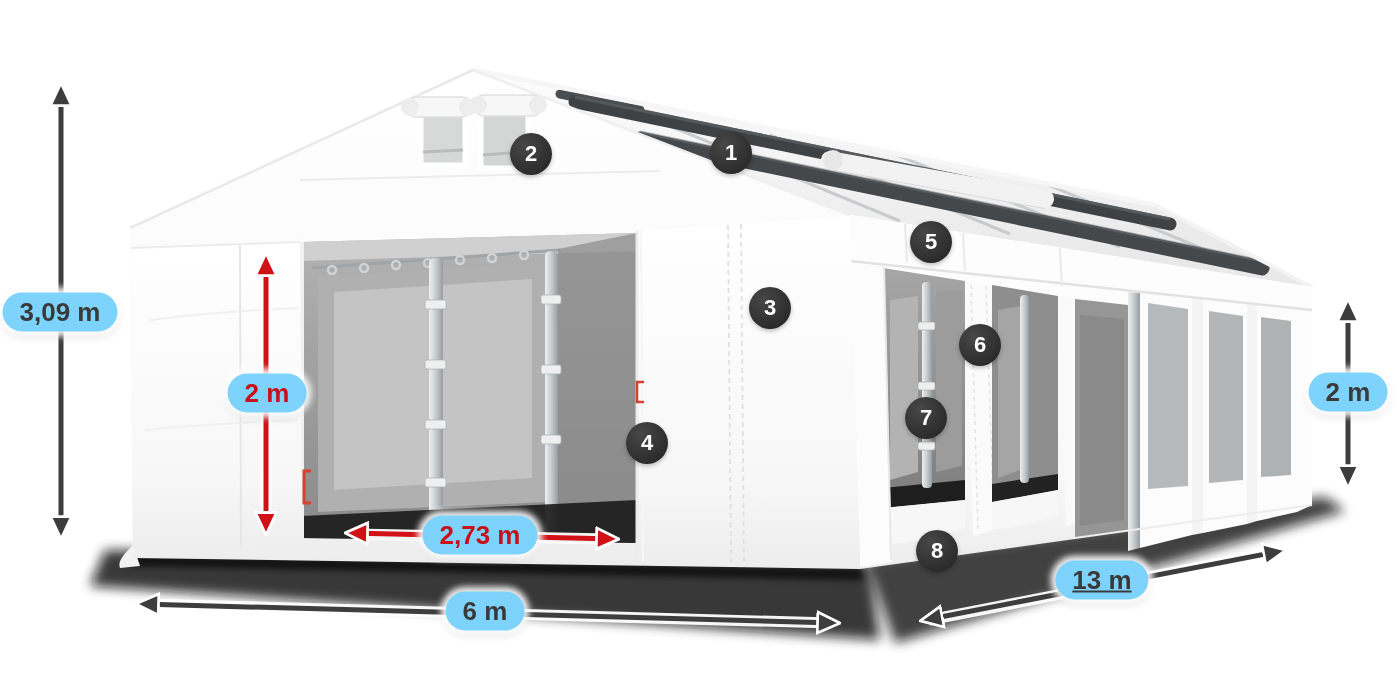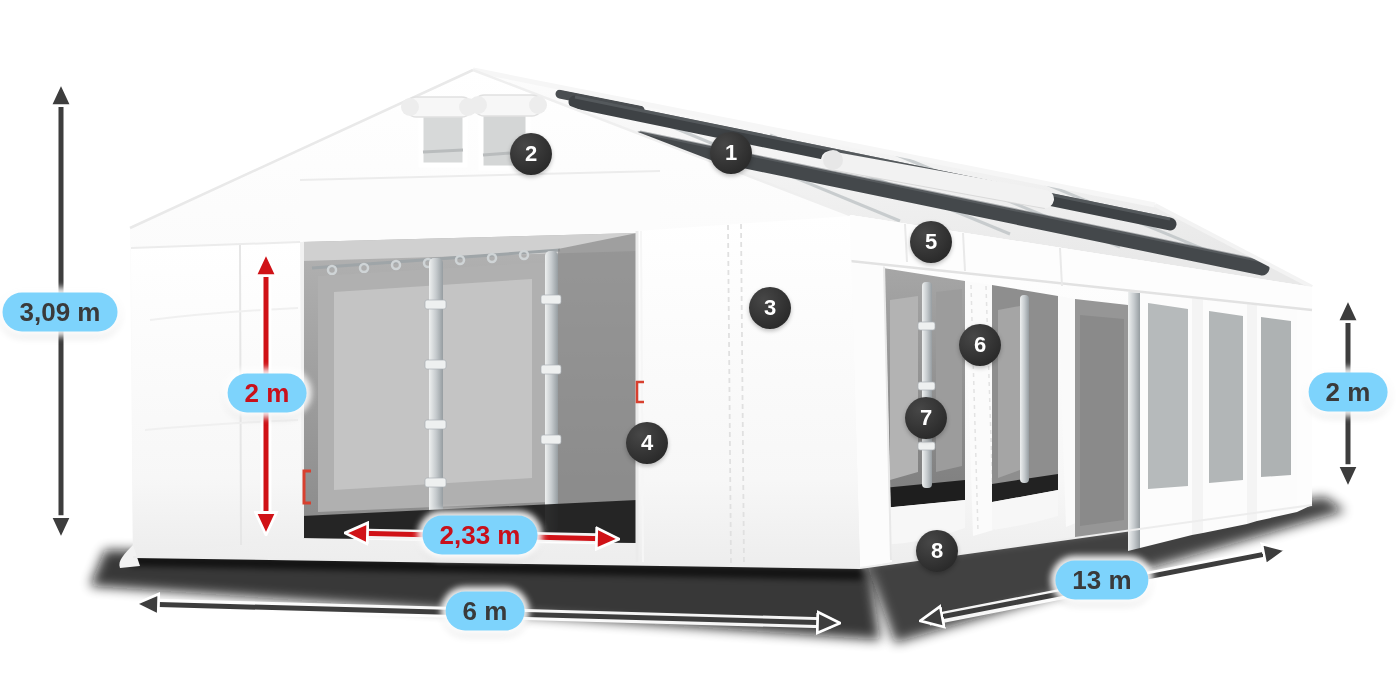--- a/index.html
+++ b/index.html
@@ -254,23 +254,23 @@
       <line x1="266" y1="258" x2="266" y2="530" stroke="#d01217" stroke-width="5" marker-start="url(#headRed)" marker-end="url(#headRed)"></line>
       <line x1="350" y1="533" x2="614" y2="539" stroke="#d01217" stroke-width="5" marker-start="url(#headRed)" marker-end="url(#headRed)"></line>
       <line x1="141" y1="604" x2="835" y2="623" stroke="#3d3d3d" stroke-width="5" marker-start="url(#headDark)" marker-end="url(#headDark)"></line>
       <line x1="925" y1="620" x2="1281" y2="551" stroke="#3d3d3d" stroke-width="5" marker-start="url(#headDark)" marker-end="url(#headDark)"></line>
       <line x1="1348" y1="304" x2="1348" y2="483" stroke="#3d3d3d" stroke-width="5" marker-start="url(#headDark)" marker-end="url(#headDark)"></line>
     </g>
   </svg>
 
   <div class="dim-label" style="left:60px; top:312px;">3,09 m</div>
   <div class="dim-label red" style="left:267px; top:393px;">2 m</div>
-  <div class="dim-label red" style="left:480px; top:535px;">2,33 m</div>
+  <div class="dim-label red" style="left:480px; top:535px;">2,73 m</div>
   <div class="dim-label" style="left:485px; top:611px;">6 m</div>
-  <div class="dim-label" style="left:1102px; top:580px;">13 m</div>
+  <div class="dim-label" style="left:1102px; top:580px;text-decoration:underline;">13 m</div>
   <div class="dim-label" style="left:1348px; top:392px;">2 m</div>
 
   <div class="callout" style="left:731px; top:153px;">1</div>
   <div class="callout" style="left:531px; top:154px;">2</div>
   <div class="callout" style="left:770px; top:308px;">3</div>
   <div class="callout" style="left:647px; top:443px;">4</div>
   <div class="callout" style="left:931px; top:242px;">5</div>
   <div class="callout" style="left:980px; top:345px;">6</div>
   <div class="callout" style="left:926px; top:418px;">7</div>
   <div class="callout" style="left:937px; top:551px;">8</div>

